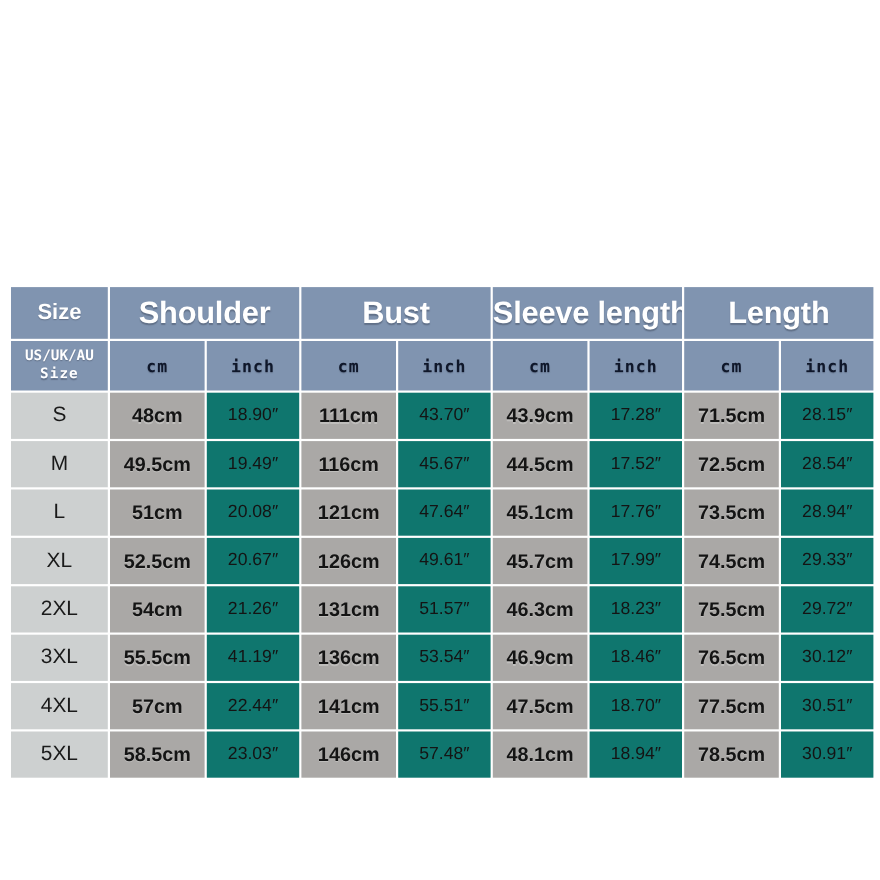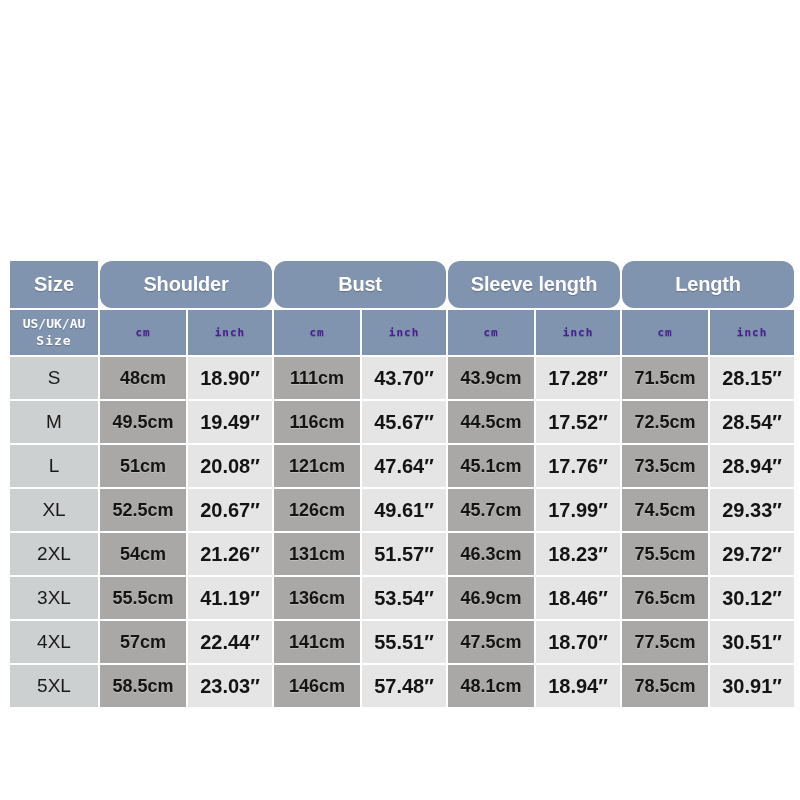--- a/index.html
+++ b/index.html
@@ -36,26 +36,25 @@
     vertical-align: middle;
     white-space: nowrap;
     overflow: hidden;
   }
 
   
   th.grp {
     background: #8094b0;
     color: #ffffff;
     height: 47px;
-    font-size: 20px;
+    font-size: 28px;
     font-weight: bold;
     font-family: "Liberation Sans", sans-serif;
     letter-spacing: -0.2px;
     text-shadow: 0 1px 1px rgba(40,50,65,0.35);
-    border-radius: 12px;
   }
 
   
   th.stub {
     background: #8094b0;
     color: #ffffff;
     font-size: 20px;
     font-weight: bold;
     height: 47px;
     text-shadow: 0 1px 1px rgba(40,50,65,0.35);
@@ -69,24 +68,24 @@
     font-weight: bold;
     line-height: 1.25;
     text-shadow: 0 1px 1px rgba(40,50,65,0.35);
   }
   th.stub2 .l1 { display: block; }
   th.stub2 .l2 { display: block; letter-spacing: 1px; }
 
   
   th.unit {
     background: #8094b0;
-    color: #4c1d95;
+    color: #0f172a;
     height: 45px;
     font-family: "DejaVu Sans Mono", monospace;
-    font-size: 11px;
+    font-size: 15px;
     font-weight: bold;
     letter-spacing: 1px;
     text-shadow: 0 1px 1px rgba(40,50,65,0.35);
   }
 
   
   td.sz {
     background: #cdd0d0;
     color: #1a1a1a;
     height: 26px;
@@ -97,25 +96,25 @@
   td.cm {
     background: #aaa8a6;
     color: #141414;
     height: 42px;
     font-size: 18px;
     font-weight: bold;
     font-family: "Liberation Sans", sans-serif;
     text-shadow: 0 1px 0 rgba(255,255,255,0.25);
   }
   td.inch {
-    background: #e5e5e5;
+    background: #0f766e;
     color: #141414;
     height: 26px;
-    font-size: 20px;
-    font-weight: bold;
+    font-size: 16px;
+    font-weight: normal;
     font-family: "Liberation Sans", sans-serif;
   }
 </style>
 </head>
 <body>
 
 <div id="chart-wrap">
   <table class="size-chart">
     <colgroup>
       <col style="width:88px">

